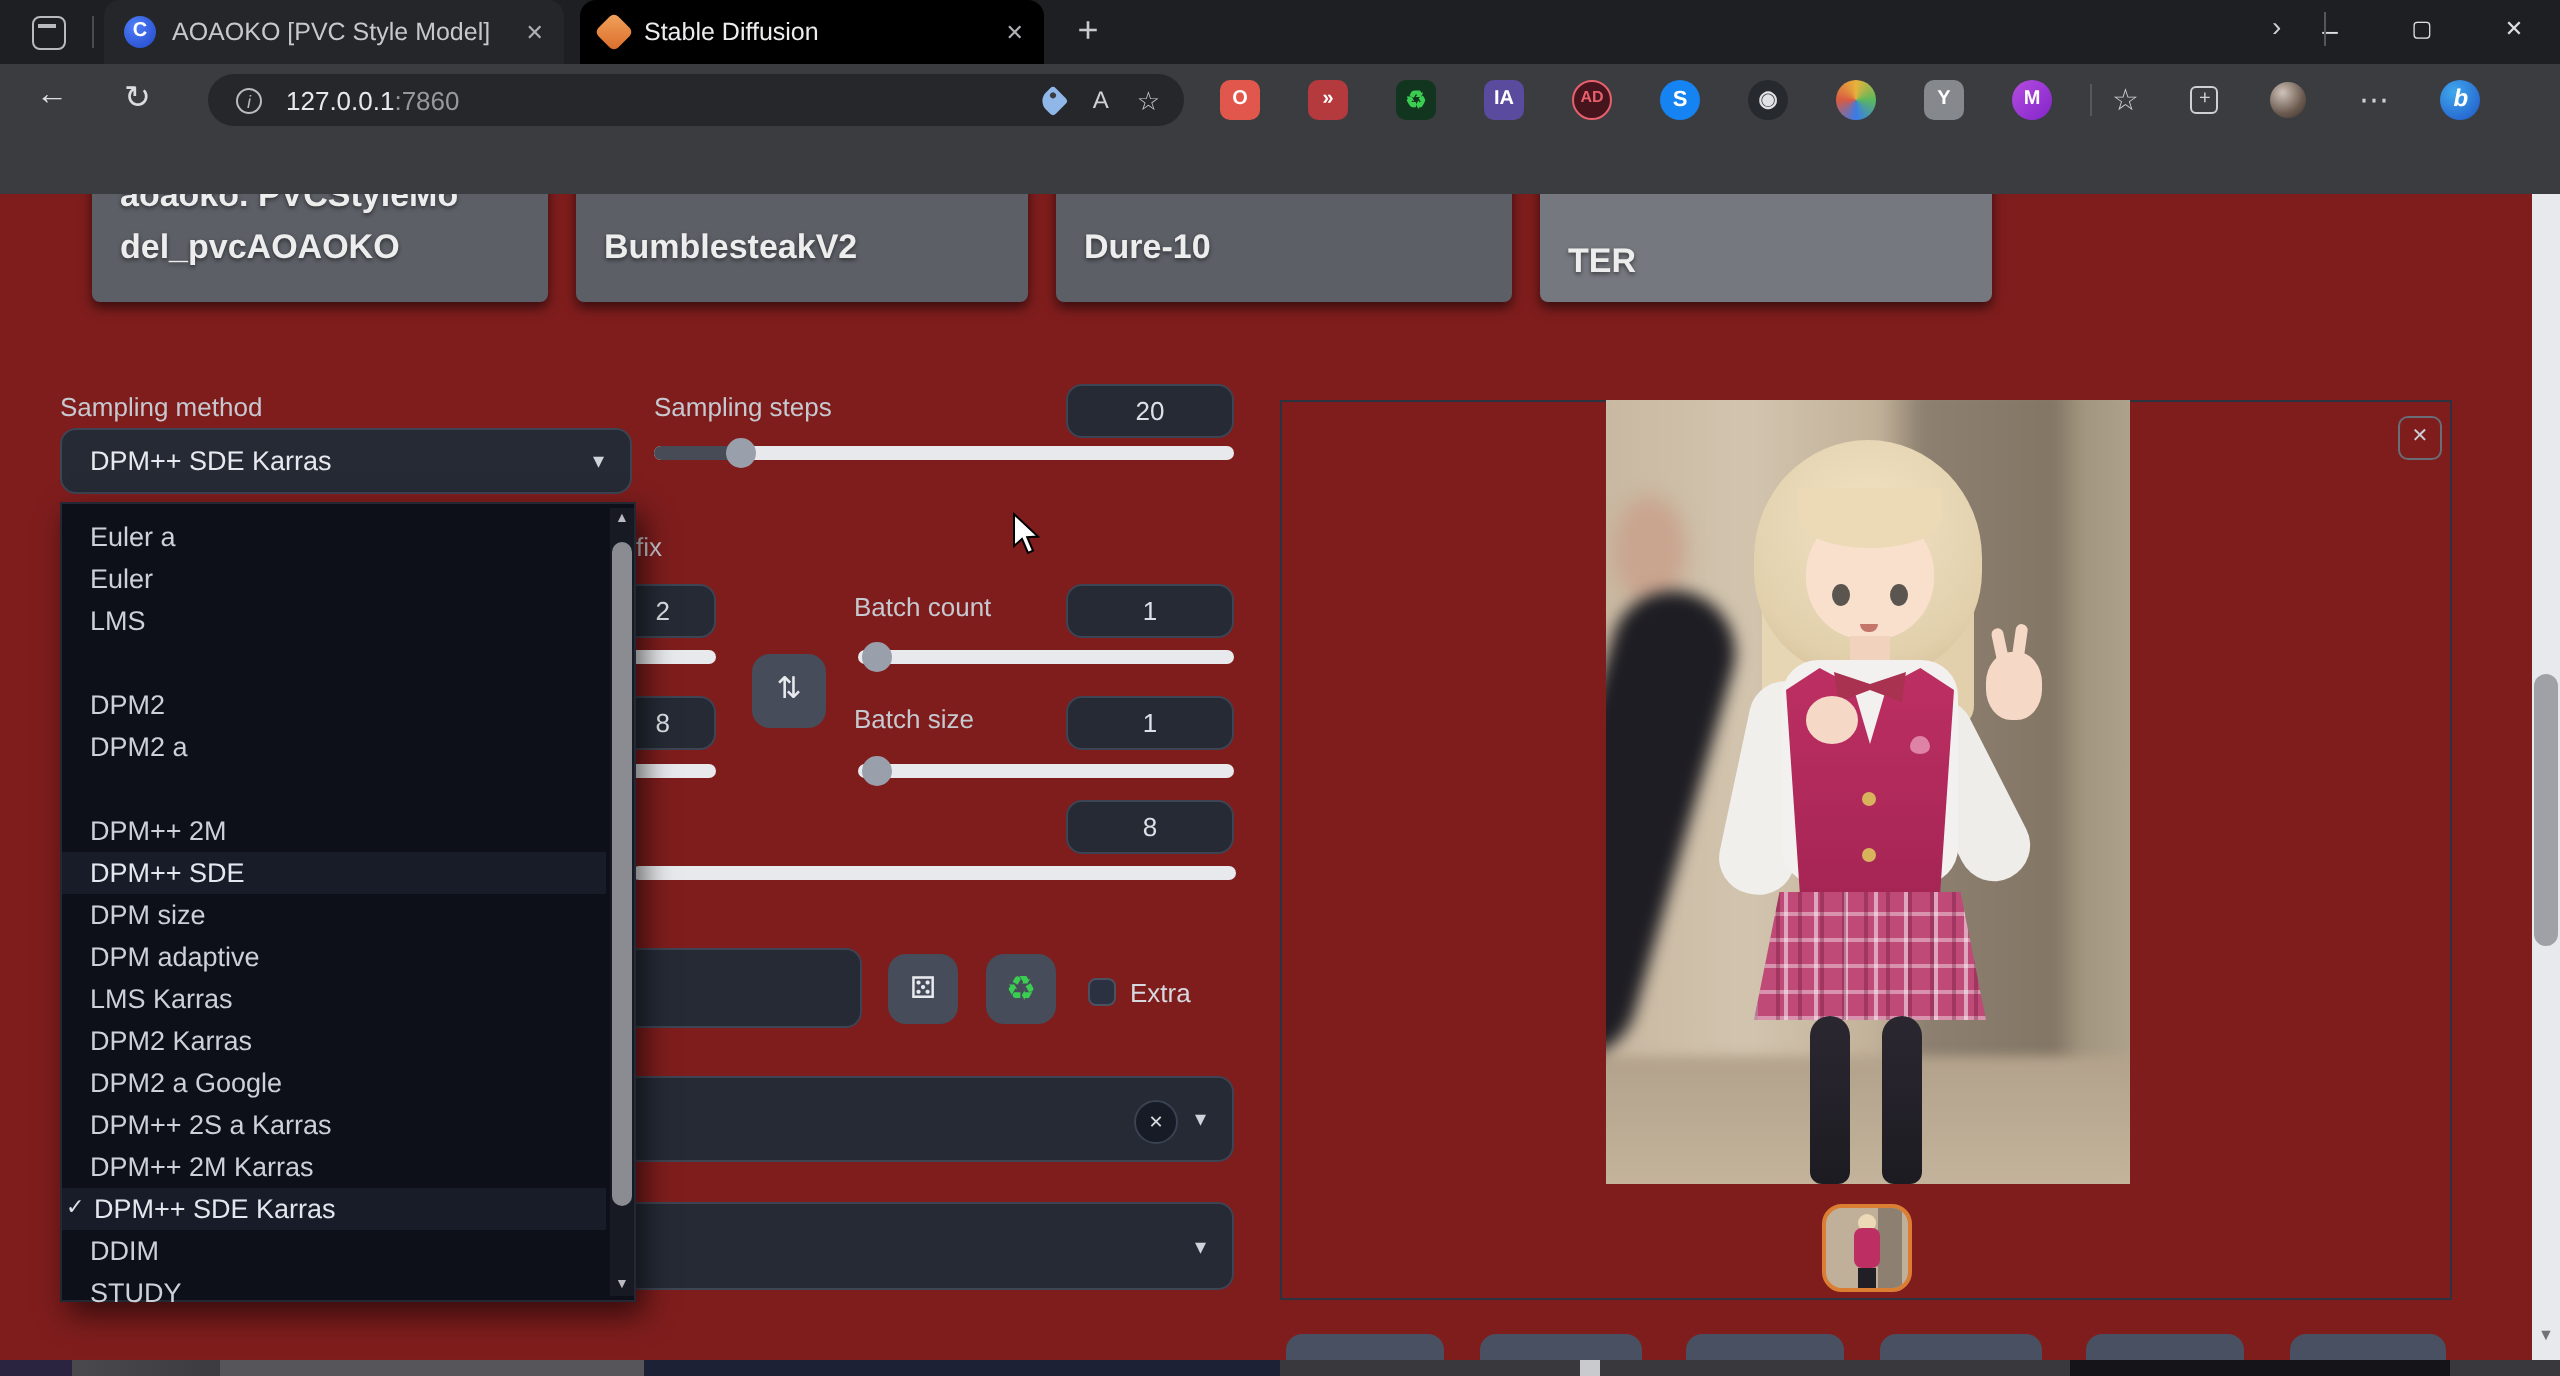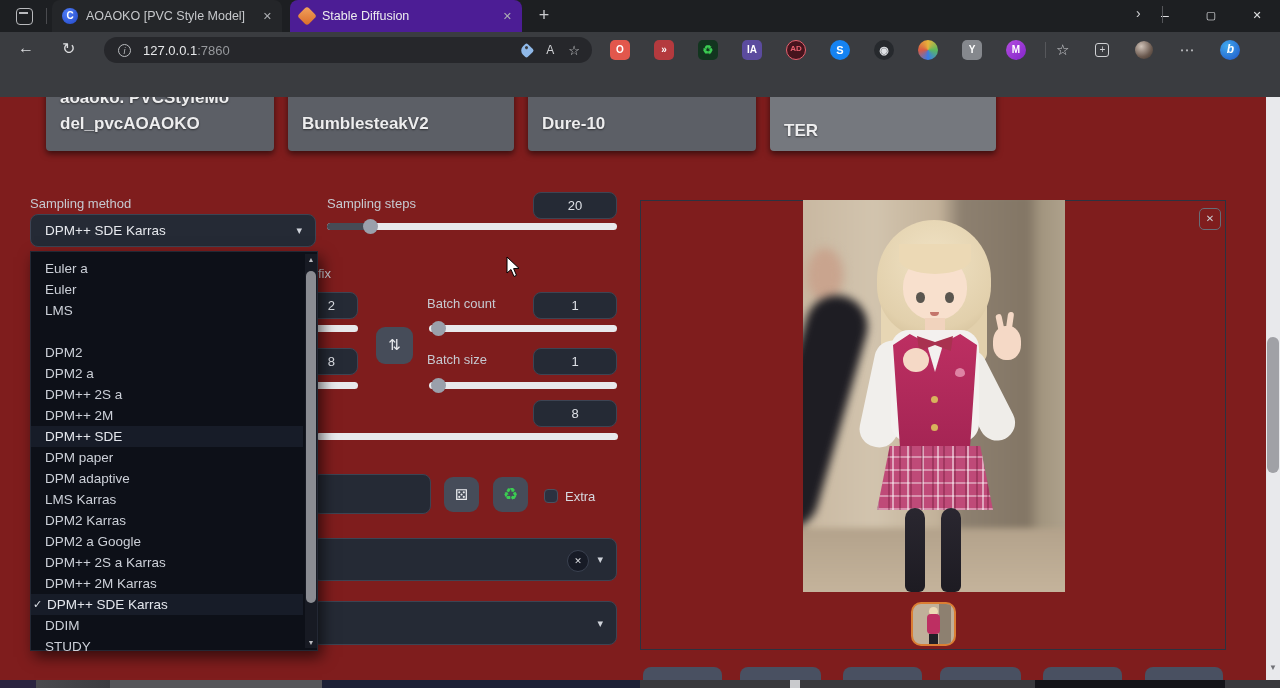--- a/index.html
+++ b/index.html
@@ -7,21 +7,21 @@
 .screen { position:relative; width:1280px; height:688px; overflow:hidden;
   font-family:"Liberation Sans", sans-serif; background:#12141d; }
 
 
 .tabbar { position:absolute; left:0; top:0; width:1280px; height:32px; background:#1d1f22; z-index:20; }
 .tab-actions { position:absolute; left:16px; top:8px; width:17px; height:17px; border:1.6px solid #b9babd; border-radius:4px; }
 .tab-actions::after { content:""; position:absolute; left:2px; top:3px; width:9px; height:1.6px; background:#b9babd; }
 .tab-divider { position:absolute; left:46px; top:8px; width:1px; height:16px; background:#4a4b4f; }
 .tab { position:absolute; top:0; height:32px; display:flex; align-items:center; color:#c6c8cb; font-size:12.5px; }
 .tab.inactive { left:52px; width:230px; background:#242629; border-radius:8px 8px 0 0; }
-.tab.active { left:290px; width:232px; background:#4c1d95; border-radius:8px 8px 0 0; color:#ededef; }
+.tab.active { left:290px; width:232px; background:#000000; border-radius:8px 8px 0 0; color:#ededef; }
 .tab-title { margin-left:8px; white-space:nowrap; overflow:hidden; max-width:160px; }
 .tab-close { margin-left:auto; margin-right:10px; color:#aeb0b4; font-size:11px; cursor:default; }
 .fav-civitai { width:16px; height:16px; margin-left:10px; border-radius:50%; background:radial-gradient(circle at 35% 30%,#4f7df7,#2248c9); color:#fff; font-size:10px; font-weight:bold; text-align:center; line-height:16px; flex:none; }
 .fav-sd { width:14px; height:14px; margin-left:10px; background:linear-gradient(135deg,#f2a45e,#d96b28); border-radius:3px; transform:rotate(45deg); flex:none; }
 .newtab { position:absolute; left:532px; top:4px; width:24px; height:24px; color:#c9cacd; font-size:18px; text-align:center; line-height:23px; }
 .wbtns { position:absolute; right:0; top:0; height:32px; display:flex; z-index:21; }
 .wbtn { width:46px; height:32px; color:#dfe0e2; font-size:11px; text-align:center; line-height:30px; }
 
 .toolbar { position:absolute; left:0; top:32px; width:1280px; height:36px; background:#3a3c40; z-index:20; }
 .navbtn { position:absolute; top:39px; color:#dcdddf; font-size:16px; z-index:21; }
@@ -218,24 +218,23 @@
     <div class="selbox" style="left:312px; top:504px; width:305px; height:44px;">
       <span class="dd-caret" style="top:15px;">▾</span>
     </div>
 
     <div class="dd-list">
       <div class="dd-item" style="top:6px;">Euler a</div>
       <div class="dd-item" style="top:27px;">Euler</div>
       <div class="dd-item" style="top:48px;">LMS</div>
       <div class="dd-item" style="top:90px;">DPM2</div>
       <div class="dd-item" style="top:111px;">DPM2 a</div>
-      <div class="dd-item" style="top:132px;">DPM++ 2S a</div>
       <div class="dd-item" style="top:153px;">DPM++ 2M</div>
       <div class="dd-item hl" style="top:174px;">DPM++ SDE</div>
-      <div class="dd-item" style="top:195px;">DPM paper</div>
+      <div class="dd-item" style="top:195px;">DPM size</div>
       <div class="dd-item" style="top:216px;">DPM adaptive</div>
       <div class="dd-item" style="top:237px;">LMS Karras</div>
       <div class="dd-item" style="top:258px;">DPM2 Karras</div>
       <div class="dd-item" style="top:279px;">DPM2 a Google</div>
       <div class="dd-item" style="top:300px;">DPM++ 2S a Karras</div>
       <div class="dd-item" style="top:321px;">DPM++ 2M Karras</div>
       <div class="dd-item hl checked" style="top:342px;">
         <span class="dd-check">✓</span><span>DPM++ SDE Karras</span>
       </div>
       <div class="dd-item" style="top:363px;">DDIM</div>

